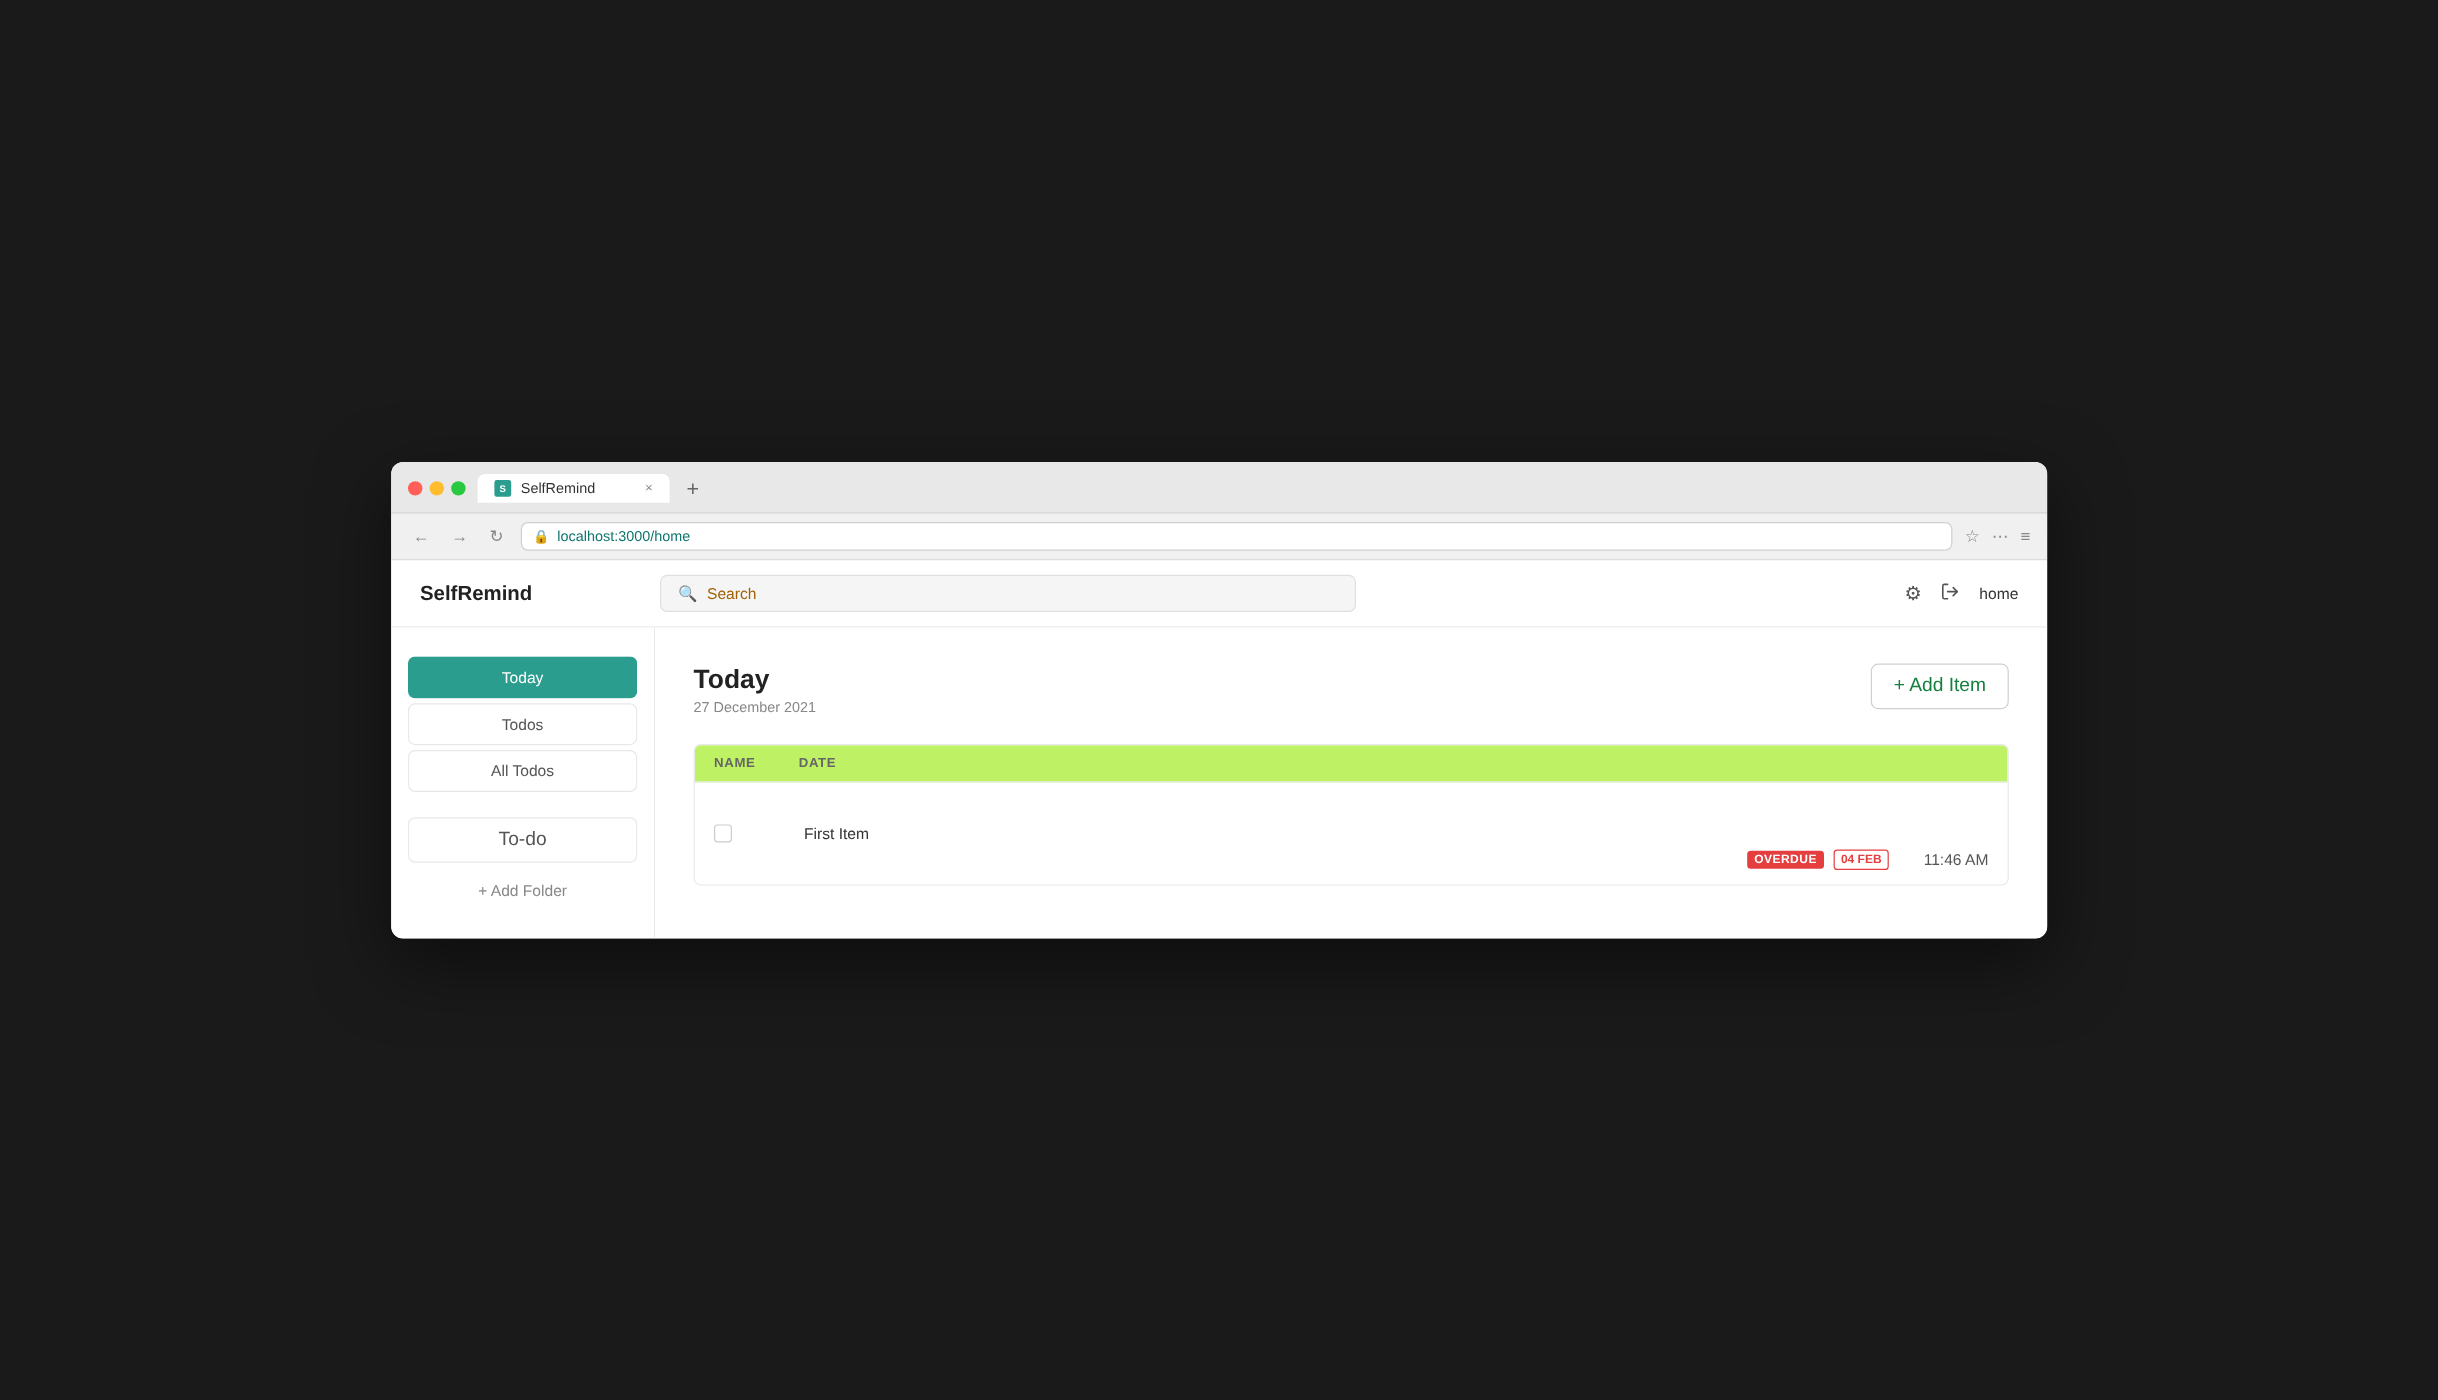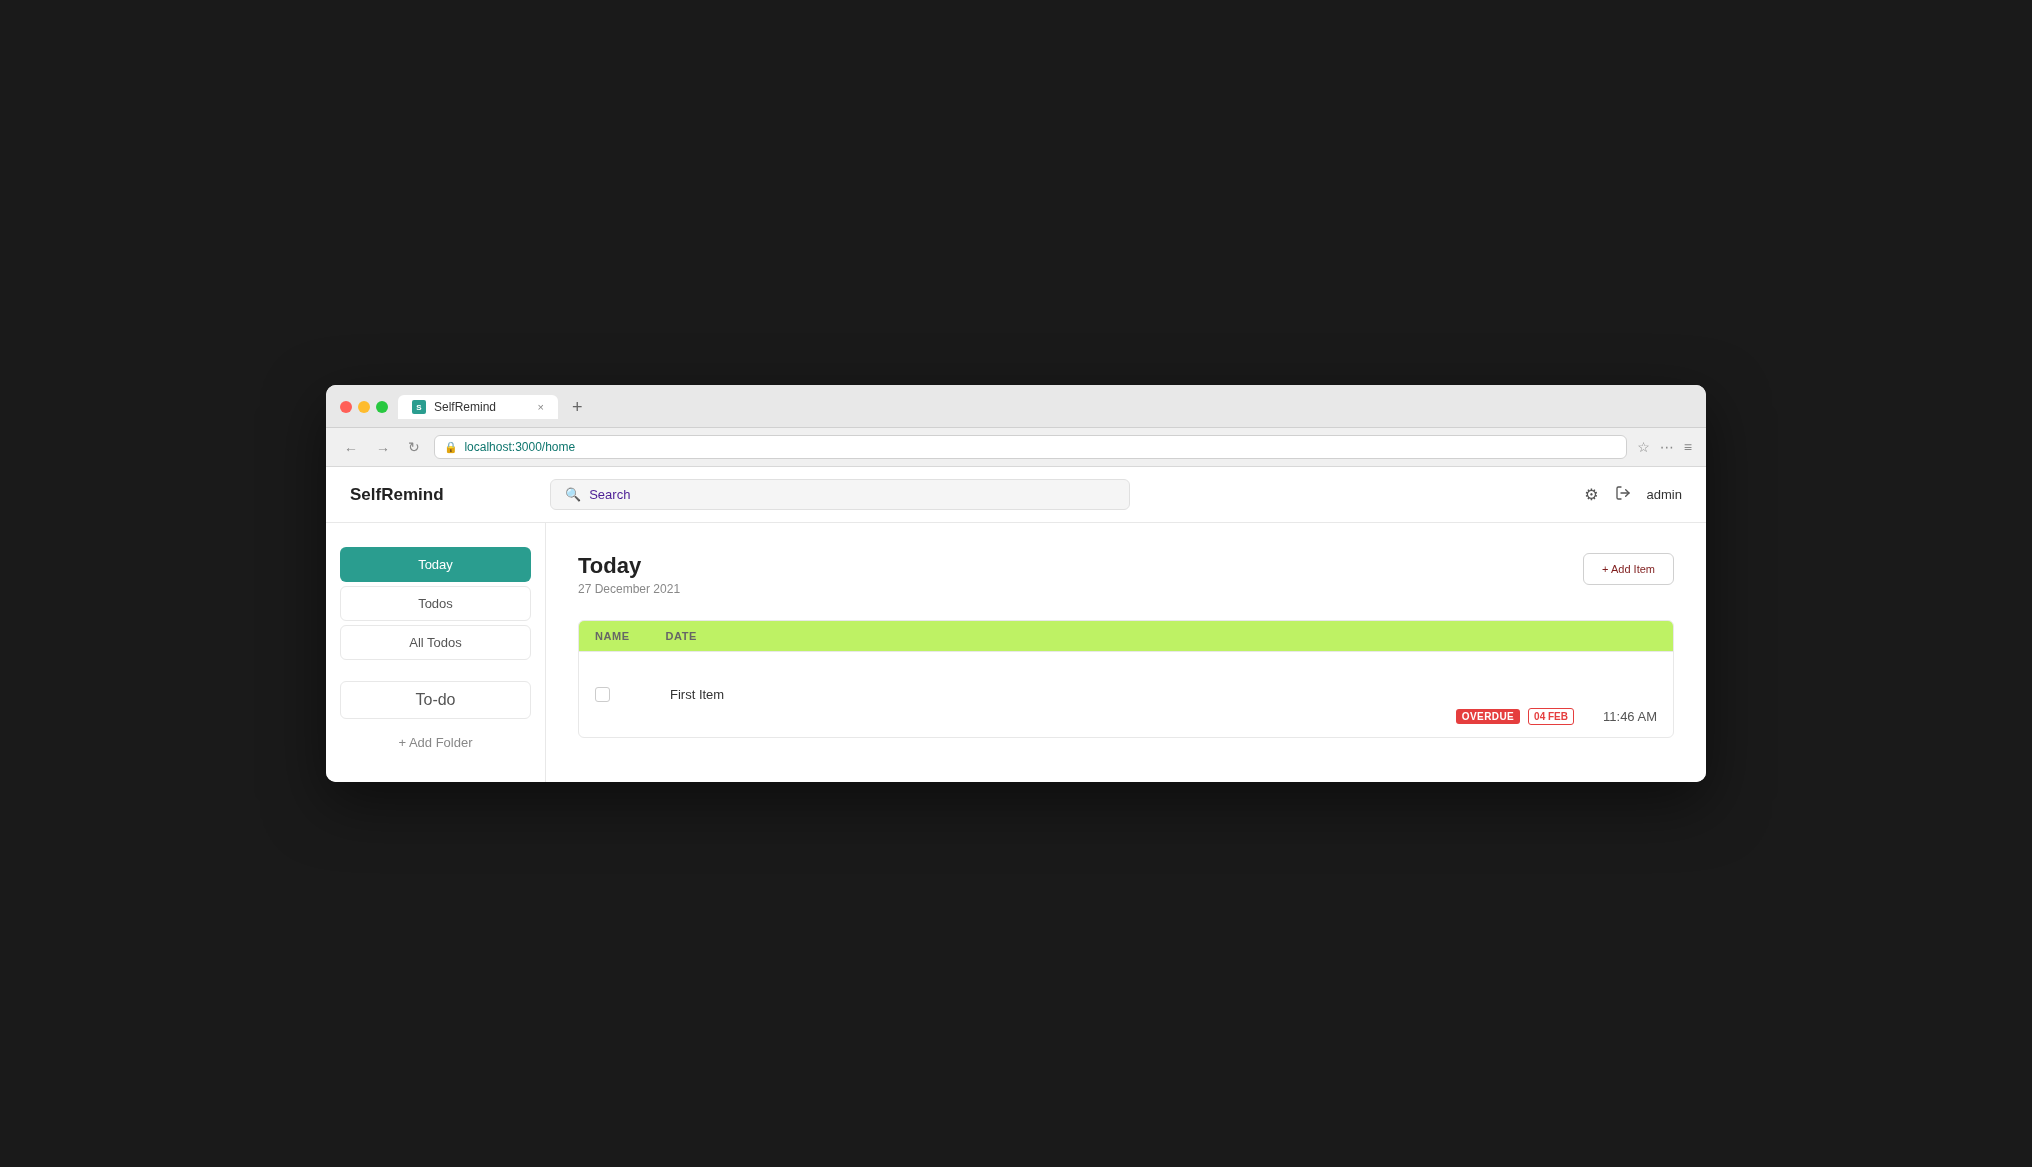--- a/index.html
+++ b/index.html
@@ -259,22 +259,22 @@
     .main-subtitle {
       font-size: 12px;
       color: #888;
       margin-top: 3px;
     }
     .add-item-btn {
       background: #ffffff;
       border: 1px solid #d0d0d0;
       border-radius: 6px;
       padding: 9px 18px;
-      font-size: 11px;
-      color: #7f1d1d;
+      font-size: 16px;
+      color: #15803d;
       cursor: pointer;
       display: flex;
       align-items: center;
       gap: 6px;
     }
 
     
     .todo-table {
       width: 100%;
       border: 1px solid #e8e8e8;
@@ -395,32 +395,32 @@
     <span class="toolbar-more">⋯</span>
     <span class="toolbar-more">≡</span>
   </div>
 
   <div class="app-container">
 
     <div class="app-header">
       <div class="app-logo">SelfRemind</div>
       <div class="search-bar">
         <span class="search-icon-wrap">🔍</span>
-        <span style="color:#4c1d95;font-size:13px;">Search</span>
+        <span style="color:#a16207;font-size:13px;">Search</span>
       </div>
       <div class="header-actions">
         <button class="header-icon-btn">⚙</button>
         <button class="header-icon-btn" style="font-size:14px;">
           <svg width="16" height="16" viewBox="0 0 24 24" fill="none" stroke="#555" stroke-width="2" stroke-linecap="round" stroke-linejoin="round">
             <path d="M9 21H5a2 2 0 0 1-2-2V5a2 2 0 0 1 2-2h4"></path>
             <polyline points="16 17 21 12 16 7"></polyline>
             <line x1="21" y1="12" x2="9" y2="12"></line>
           </svg>
         </button>
-        <span class="header-username">admin</span>
+        <span class="header-username">home</span>
       </div>
     </div>
 
     <div class="app-body">
 
       <div class="sidebar">
         <div class="sidebar-nav-item active">Today</div>
         <div class="sidebar-nav-item inactive">Todos</div>
         <div class="sidebar-nav-item inactive">All Todos</div>
         <div class="sidebar-divider"></div>

